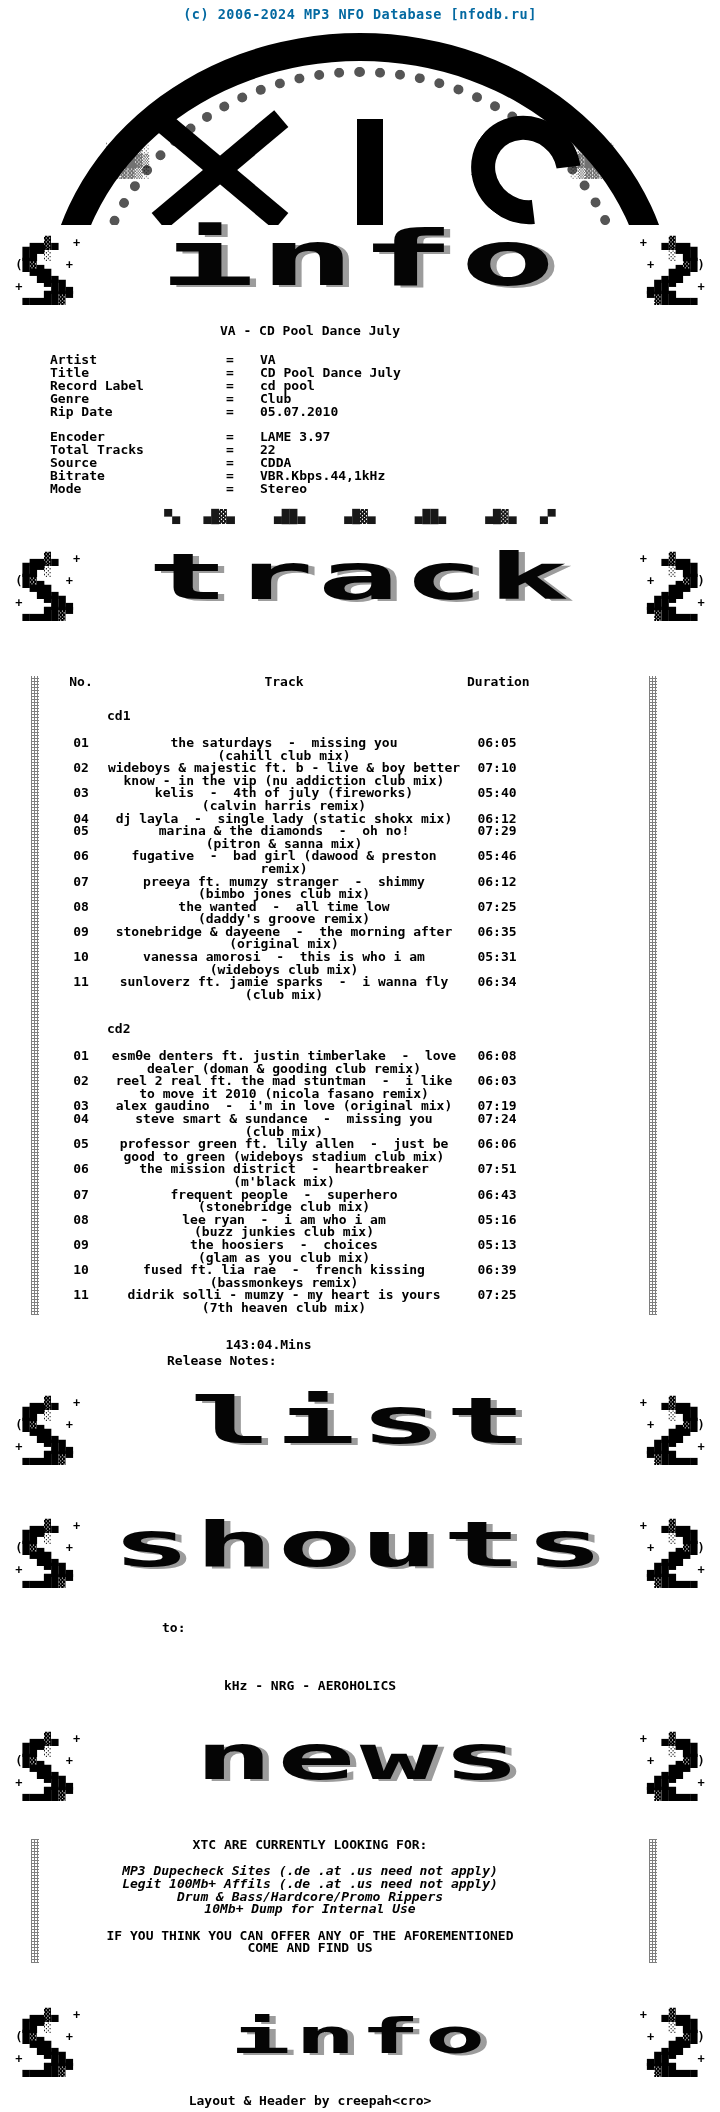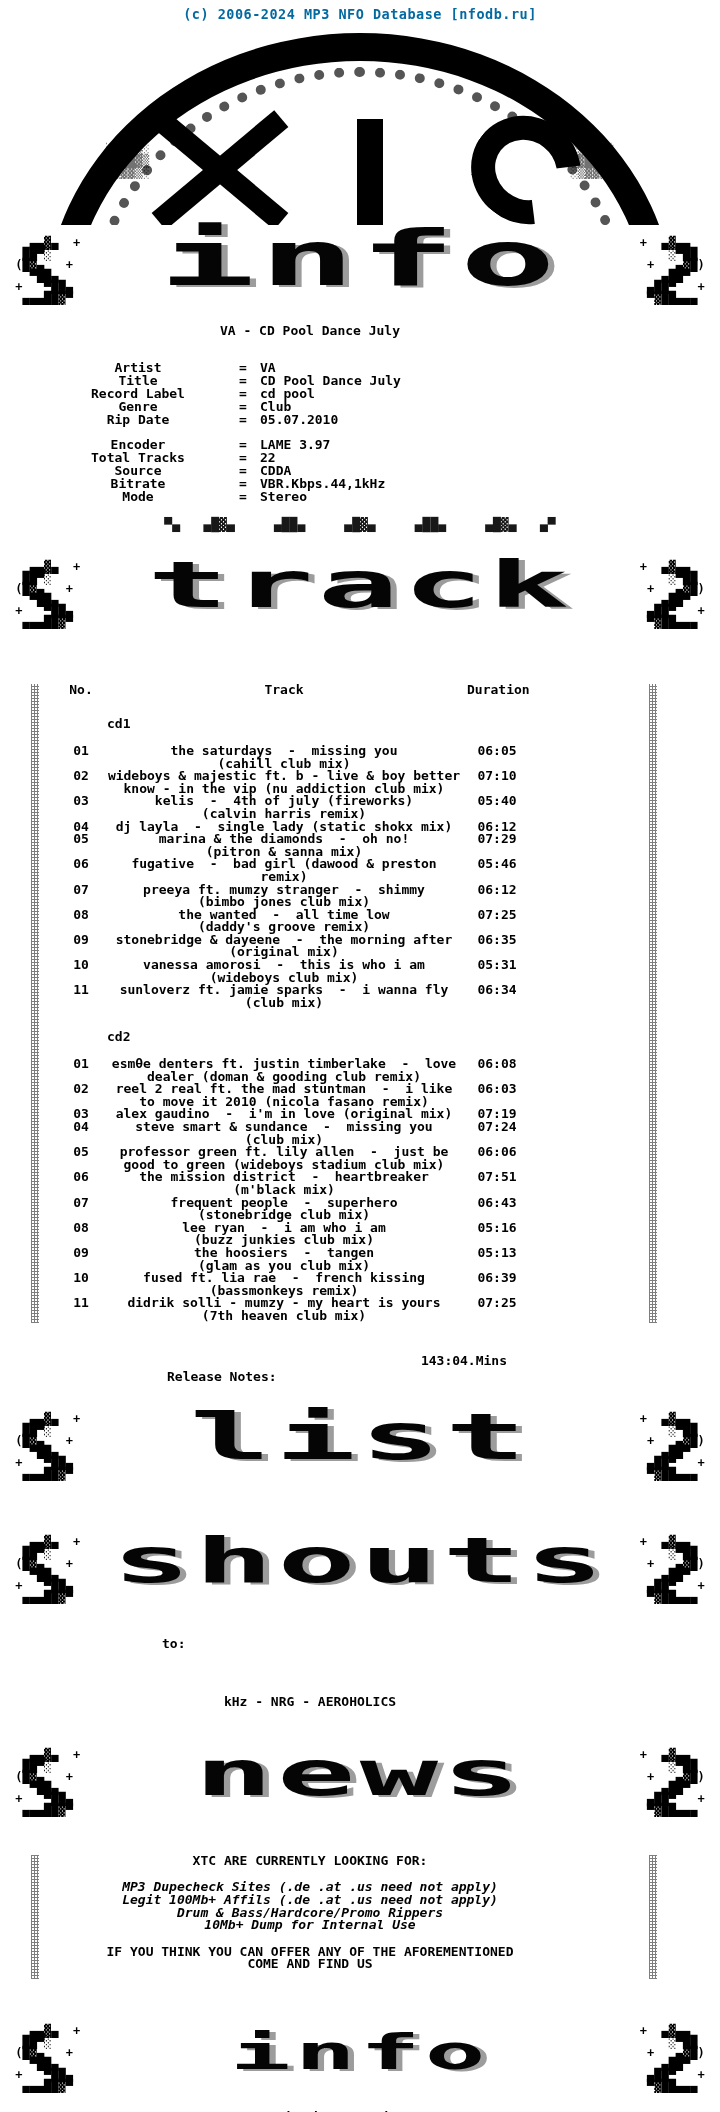--- a/index.html
+++ b/index.html
@@ -29,41 +29,41 @@
   .bword{flex:1;text-align:center;white-space:nowrap;}
   .bword span{display:inline-block;transform:scaleX(2.1);transform-origin:center;
     letter-spacing:2px;color:#050505;text-shadow:3px 2px 0 #9c9c9c;}
   .banner.sz-top{height:92px;} .banner.sz-top .bword span{font-size:76px;}
   .banner.sz-mid{height:126px;} .banner.sz-mid .bword span{font-size:64px;}
   .banner.sz-low{height:120px;} .banner.sz-low .bword span{font-size:62px;}
   .banner.sz-btm{height:88px;margin-top:36px;} .banner.sz-btm .bword span{font-size:48px;}
   
   .cblock{margin-left:30px;width:560px;text-align:center;}
   .title-line{margin-top:8px;}
-  .infoblock{margin-top:24px;text-align:center;}
+  .infoblock{margin-top:16px;}
   .irow{display:flex;padding-left:50px;line-height:13px;}
   .ilabel{width:176px;}
   .ieq{width:34px;}
   .gap12{height:12px;}
   .divider-art{margin-top:16px;text-align:center;opacity:.9;}
   
   .rails{position:relative;}
   .rail{position:absolute;top:0;bottom:0;width:8px;opacity:.5;
     background-image:repeating-linear-gradient(0deg,#000 0 1px,transparent 1px 3px),
                      repeating-linear-gradient(90deg,#000 0 1px,transparent 1px 3px);}
   .rail.l{left:31px;} .rail.r{left:649px;}
   .thead,.trow{display:flex;align-items:flex-start;padding-left:55px;text-align:center;}
   .thead{margin-top:26px;}
   .c-no{width:52px;}
   .c-ti{width:354px;}
   .c-du{width:60px;margin-left:6px;}
   .l1,.l2{display:block;white-space:pre-wrap;}
   .l2:empty{display:none;}
   .disc-label{padding-left:107px;margin-top:22px;margin-bottom:14px;}
-  .totals{margin-left:30px;margin-top:32px;width:477px;text-align:right;}
+  .totals{margin-left:30px;margin-top:24px;width:477px;text-align:center;}
   .notes{margin-left:30px;padding-left:137px;margin-top:4px;}
   
   .to-line{margin-left:30px;padding-left:132px;margin-top:8px;}
   .greets{margin-top:46px;}
   .news-head{margin-top:12px;}
   .news-items{margin-top:14px;font-style:italic;}
   .nline{text-align:center;line-height:12.6px;}
   .news-footer{margin-top:14px;text-align:center;white-space:pre;}
   .credit{margin-top:8px;}
   .newswrap{padding-bottom:8px;}
@@ -372,21 +372,21 @@
     <span class="c-ti">
       <span class="l1">lee ryan  -  i am who i am</span>
       <span class="l2">(buzz junkies club mix)</span>
     </span>
     <span class="c-du">05:16</span>
   </div>
 
   <div class="trow">
     <span class="c-no">09</span>
     <span class="c-ti">
-      <span class="l1">the hoosiers  -  tangen</span>
+      <span class="l1">the hoosiers  -  choices</span>
       <span class="l2">(glam as you club mix)</span>
     </span>
     <span class="c-du">05:13</span>
   </div>
 
   <div class="trow">
     <span class="c-no">10</span>
     <span class="c-ti">
       <span class="l1">fused ft. lia rae  -  french kissing</span>
       <span class="l2">(bassmonkeys remix)</span>

